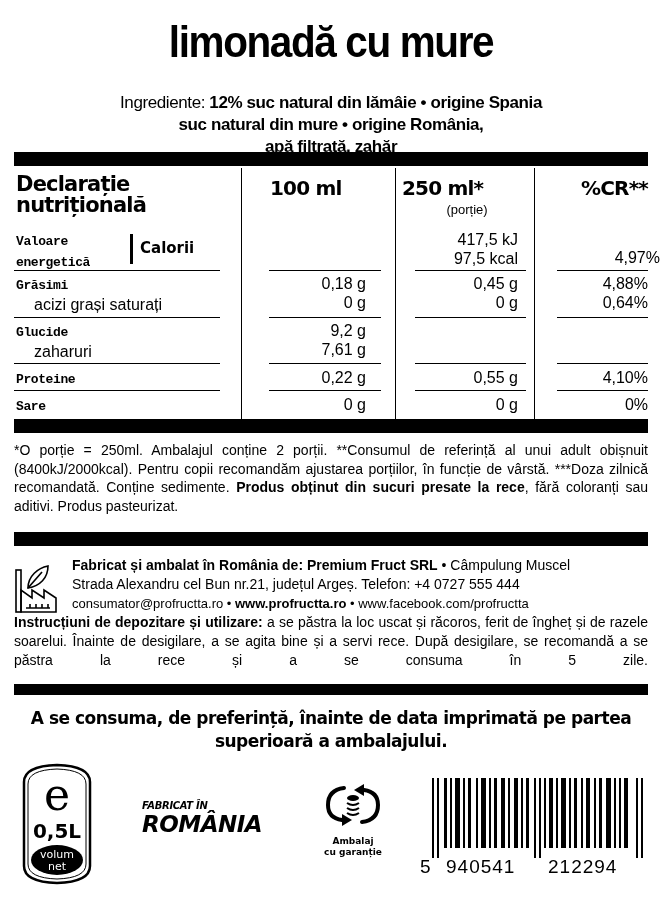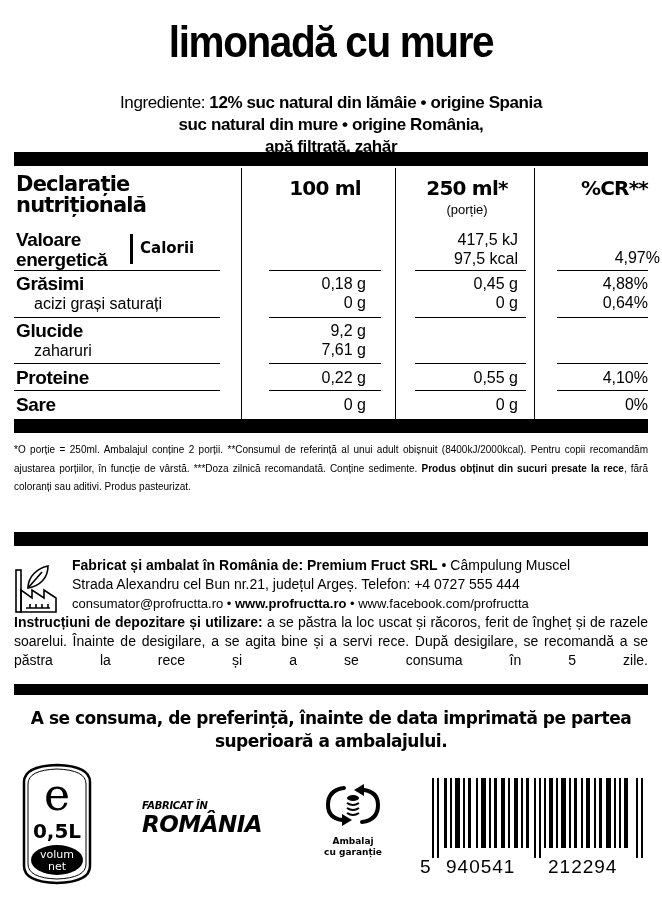--- a/index.html
+++ b/index.html
@@ -19,35 +19,35 @@
   .ingredients .lbl { font-weight: 400; }
   .ingredients b { font-weight: 700; }
 
   .bar { position: absolute; left: 14px; width: 634px; height: 14px; background: #000; }
 
   
   .ntable { position: absolute; left: 14px; top: 168px; width: 634px; height: 251px; }
   .vline { position: absolute; top: 0; width: 1px; height: 251px; background: #000; }
   .hdr { position: absolute; font-weight: 700; font-family: "DejaVu Sans", sans-serif; }
   .hdr-main { left: 2px; top: 6px; font-size: 21px; line-height: 21px; letter-spacing: -0.8px; }
-  .hdr-col { top: 8px; font-size: 20px; letter-spacing: -0.8px; text-align: center; }
+  .hdr-col { top: 8px; font-size: 20px; letter-spacing: -0.8px; }
   .hdr-sub { position: absolute; top: 34px; font-size: 13px; text-align: center; }
 
   .rowlbl { position: absolute; left: 2px; font-size: 16px; line-height: 19px; }
-  .rowlbl b { font-family: Liberation Sans, sans-serif; font-weight: 700; font-size: 19px; letter-spacing: -0.4px; margin-top: 44px; }
+  .rowlbl b { font-family: Liberation Mono, monospace; font-weight: 700; font-size: 13px; letter-spacing: -0.4px; margin-top: 44px; }
   .rowlbl .sub { padding-left: 18px; font-size: 16px; display: block; }
   .energy-sep { position: absolute; left: 116px; top: 66px; width: 3px; height: 30px; background: #000; }
   .calorii { position: absolute; left: 126px; top: 71px; font-family: "DejaVu Sans", sans-serif; font-weight: 700; font-size: 15px; }
 
   .val { position: absolute; text-align: right; font-size: 16px; line-height: 19px; }
   .hline { position: absolute; height: 1px; background: #000; }
 
   .footnote {
     position: absolute; left: 14px; top: 441px; width: 634px;
-    font-size: 10px; line-height: 18.5px; text-align: justify; text-align-last: left;
+    font-size: 14px; line-height: 18.5px; text-align: justify; text-align-last: left;
   }
   .footnote b { font-weight: 700; }
 
   .producer { position: absolute; left: 14px; top: 556px; width: 634px; font-size: 14px; line-height: 19px; }
   .producer .ln { display: block; white-space: nowrap; }
   .producer .indent { padding-left: 58px; text-align: justify; }
   .producer b { font-weight: 700; }
   .factory-icon { position: absolute; left: 0; top: 6px; width: 50px; height: 52px; }
   .instr { position: absolute; left: 14px; top: 613px; width: 634px; font-size: 14px; line-height: 19px; text-align: justify; text-align-last: justify; }
   .instr b { font-weight: 700; }

